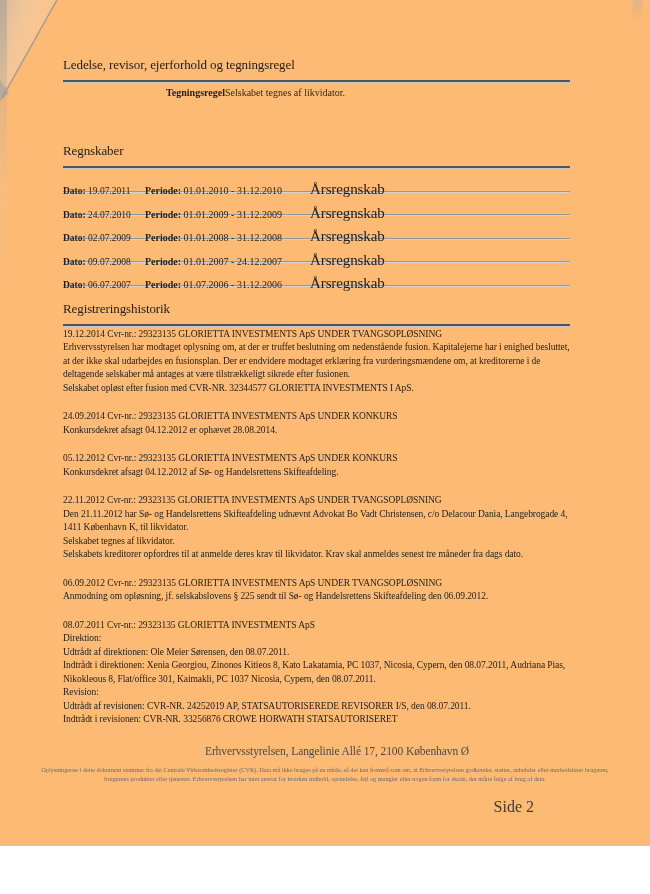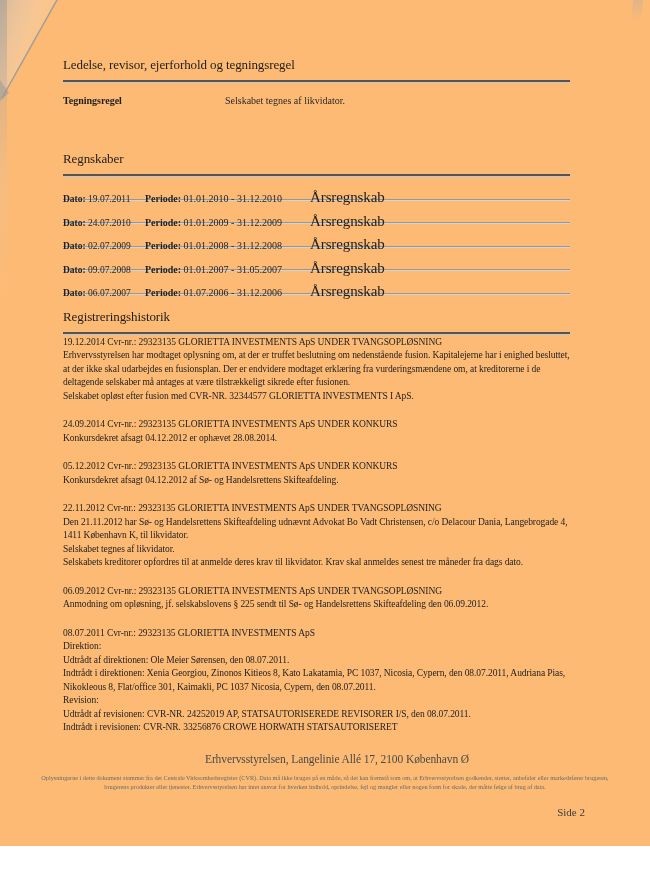--- a/index.html
+++ b/index.html
@@ -27,21 +27,21 @@
   .content { position: relative; padding: 57px 0 0 63px; width: 577px; }
 
   h2.section-title {
     font-size: 13px; font-weight: 400; color: #1d1d1d;
     letter-spacing: -0.1px; line-height: 16px;
   }
   .rule-heavy {
     width: 507px; height: 2px; background: #545454;
     box-shadow: 0 1px 0 #c6c6c6; margin-top: 7px;
   }
-  .kv-row { display: flex; margin-top: 12px; font-size: 10px; line-height: 13px; }
+  .kv-row { display: flex; margin-top: 4px; font-size: 10px; line-height: 13px; text-align: right; }
   .kv-label { font-weight: 700; width: 162px; color: #1f1f1f; }
   .kv-value { color: #2a2a2a; }
 
   .section-regnskaber { margin-top: 44px; }
   .acct-row {
     display: flex; align-items: baseline; width: 507px; height: 23.5px;
     padding-top: 13px;
     border-bottom: 1px solid #979797; box-shadow: 0 1px 0 #d3d3d3;
   }
   .acct-col-dato  { width: 82px;  font-size: 9.5px; white-space: nowrap; }
@@ -60,22 +60,22 @@
   .footer { position: relative; margin-top: 18px; }
   .footer-address {
     text-align: center; font-size: 11.5px; color: #4a4a4a;
     letter-spacing: -0.1px; width: 650px; padding-left: 24px;
   }
   .footer-disclaimer {
     margin: 8px auto 0 auto; width: 578px; text-align: center;
     font-size: 6.3px; line-height: 9.5px; color: #6b6b6b; letter-spacing: -0.03px;
   }
   .page-number {
-    margin-top: 14px; text-align: right; padding-right: 65px;
-    font-size: 11px; color: #3d3d3d;
+    margin-top: 14px; text-align: right; padding-right: 116px;
+    font-size: 16px; color: #3d3d3d;
   }
 </style>
 </head>
 <body>
 
 <div class="sheet">
 
   <svg class="corner-artifact" width="70" height="110">
     <defs>
       <linearGradient id="foldGrad" x1="0" y1="0" x2="1" y2="0.6">
@@ -116,21 +116,21 @@
         <span class="acct-col-periode"><b class="acct-label">Periode:</b> <span>01.01.2009 - 31.12.2009</span></span>
         <span class="acct-type">Årsregnskab</span>
       </div>
       <div class="acct-row">
         <span class="acct-col-dato"><b class="acct-label">Dato:</b> <span>02.07.2009</span></span>
         <span class="acct-col-periode"><b class="acct-label">Periode:</b> <span>01.01.2008 - 31.12.2008</span></span>
         <span class="acct-type">Årsregnskab</span>
       </div>
       <div class="acct-row">
         <span class="acct-col-dato"><b class="acct-label">Dato:</b> <span>09.07.2008</span></span>
-        <span class="acct-col-periode"><b class="acct-label">Periode:</b> <span>01.01.2007 - 31.05.2007</span></span>
+        <span class="acct-col-periode"><b class="acct-label">Periode:</b> <span>01.01.2007 - 24.12.2007</span></span>
         <span class="acct-type">Årsregnskab</span>
       </div>
       <div class="acct-row">
         <span class="acct-col-dato"><b class="acct-label">Dato:</b> <span>06.07.2007</span></span>
         <span class="acct-col-periode"><b class="acct-label">Periode:</b> <span>01.07.2006 - 31.12.2006</span></span>
         <span class="acct-type">Årsregnskab</span>
       </div>
     </section>
 
     <section class="section-historik">

